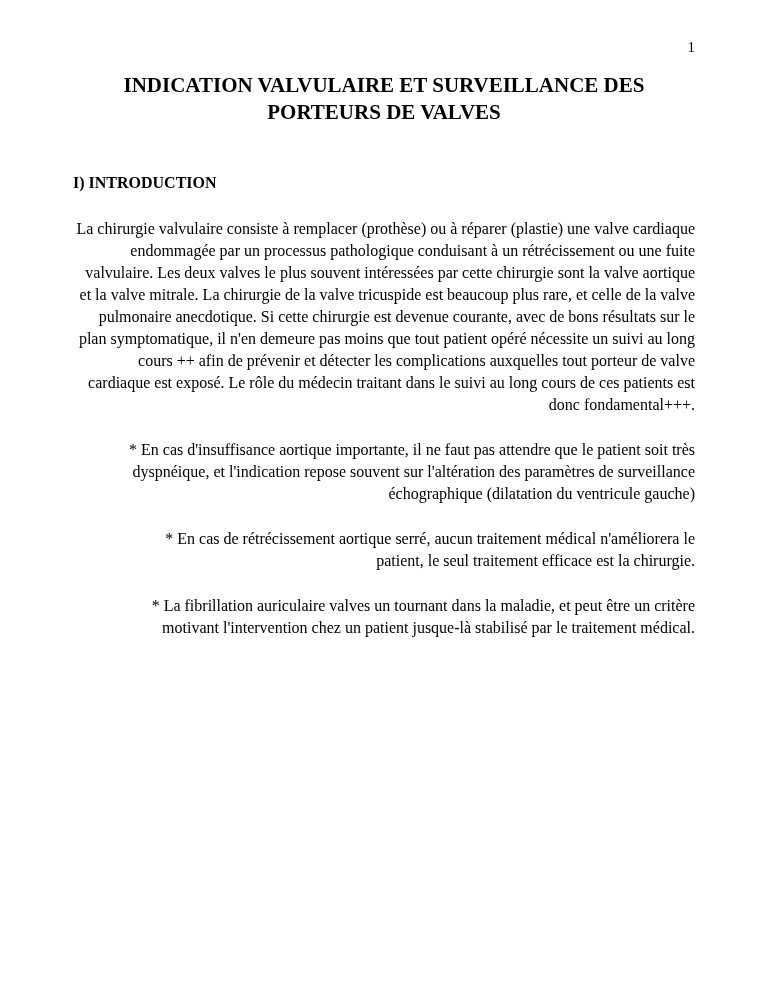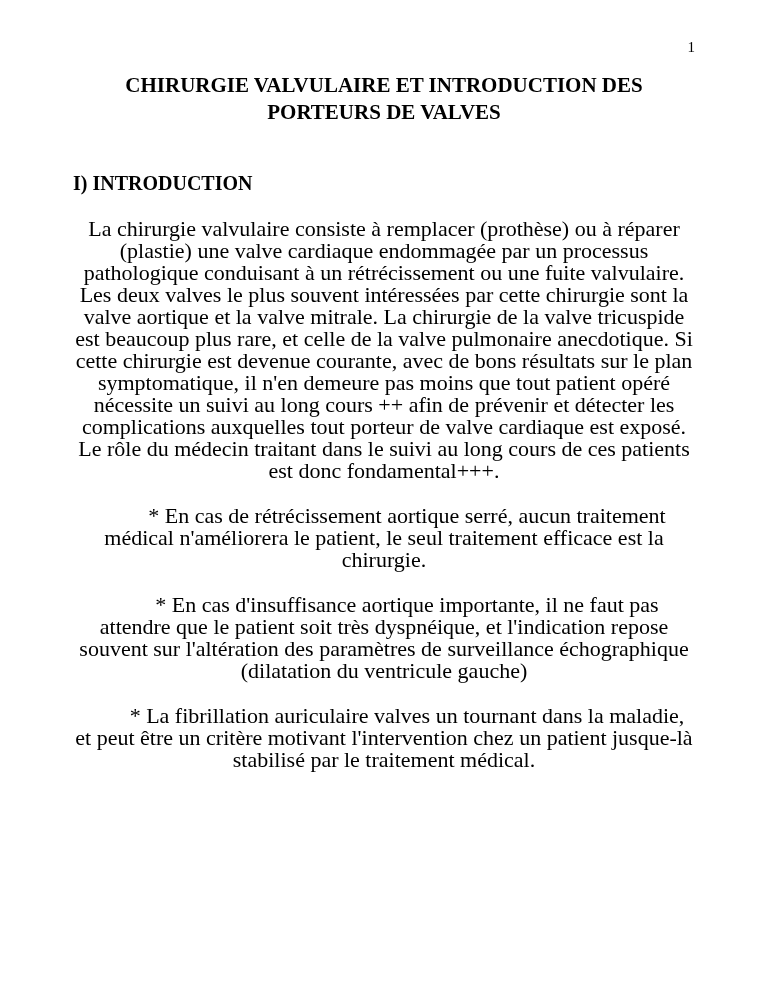--- a/index.html
+++ b/index.html
@@ -27,54 +27,54 @@
   }
   .doc-title {
     font-size: 21px;
     font-weight: bold;
     text-align: center;
     line-height: 1.28;
     max-width: 600px;
     margin: 12px auto 46px auto;
   }
   .section-heading {
-    font-size: 20px;
+    font-size: 16px;
     font-weight: bold;
     line-height: 22px;
     margin: 0 0 24px 0;
   }
   .para {
-    font-size: 22px;
+    font-size: 16px;
     line-height: 22px;
     margin: 0 0 23px 0;
-    text-align: center;
+    text-align: right;
   }
   .para.indent {
     text-indent: 46px;
   }
   .section {
     margin: 0;
   }
   .section + .section {
     margin-top: 4px;
   }
 </style>
 </head>
 <body>
 
 <div class="page">
 
   <div class="page-number">1</div>
 
-  <h1 class="doc-title">CHIRURGIE VALVULAIRE ET INTRODUCTION DES PORTEURS DE VALVES</h1>
+  <h1 class="doc-title">INDICATION VALVULAIRE ET SURVEILLANCE DES PORTEURS DE VALVES</h1>
 
   <div class="section">
     <h2 class="section-heading">I) INTRODUCTION</h2>
     <p class="para">La chirurgie valvulaire consiste à remplacer (prothèse) ou à réparer (plastie) une valve cardiaque endommagée par un processus pathologique conduisant à un rétrécissement ou une fuite valvulaire. Les deux valves le plus souvent intéressées par cette chirurgie sont la valve aortique et la valve mitrale. La chirurgie de la valve tricuspide est beaucoup plus rare, et celle de la valve pulmonaire anecdotique. Si cette chirurgie est devenue courante, avec de bons résultats sur le plan symptomatique, il n'en demeure pas moins que tout patient opéré nécessite un suivi au long cours ++ afin de prévenir et détecter les complications auxquelles tout porteur de valve cardiaque est exposé. Le rôle du médecin traitant dans le suivi au long cours de ces patients est donc fondamental+++.</p>
   </div>
 
   <div class="section">
+    <p class="para indent">* En cas d'insuffisance aortique importante, il ne faut pas attendre que le patient soit très dyspnéique, et l'indication repose souvent sur l'altération des paramètres de surveillance échographique (dilatation du ventricule gauche)</p>
     <p class="para indent">* En cas de rétrécissement aortique serré, aucun traitement médical n'améliorera le patient, le seul traitement efficace est la chirurgie.</p>
-    <p class="para indent">* En cas d'insuffisance aortique importante, il ne faut pas attendre que le patient soit très dyspnéique, et l'indication repose souvent sur l'altération des paramètres de surveillance échographique (dilatation du ventricule gauche)</p>
     <p class="para indent">* La fibrillation auriculaire valves un tournant dans la maladie, et peut être un critère motivant l'intervention chez un patient jusque-là stabilisé par le traitement médical.</p>
   </div>
 
 </div>
 
 </body></html>

